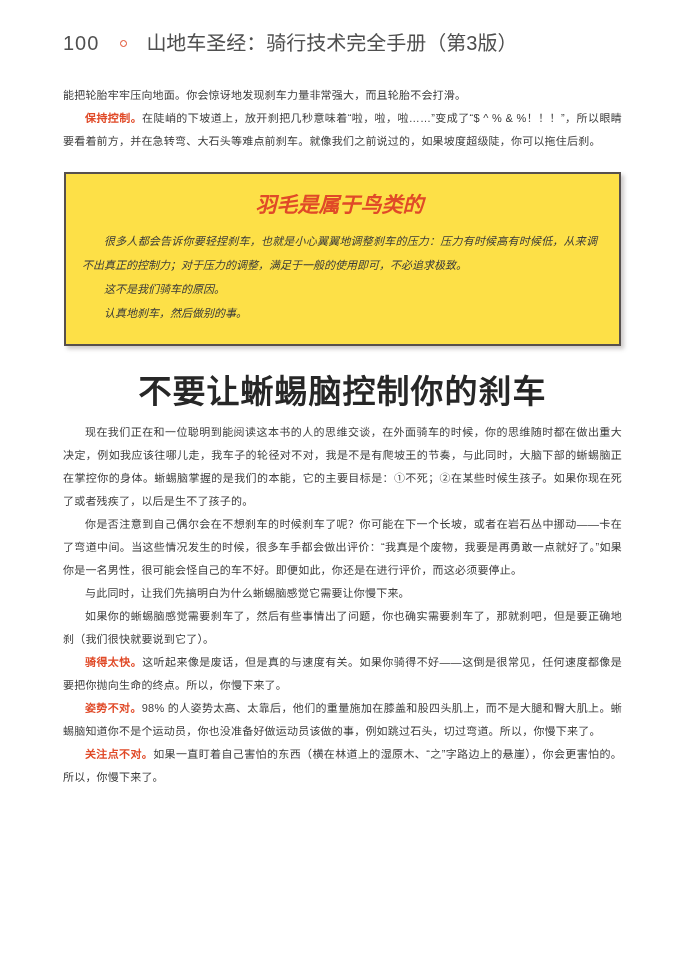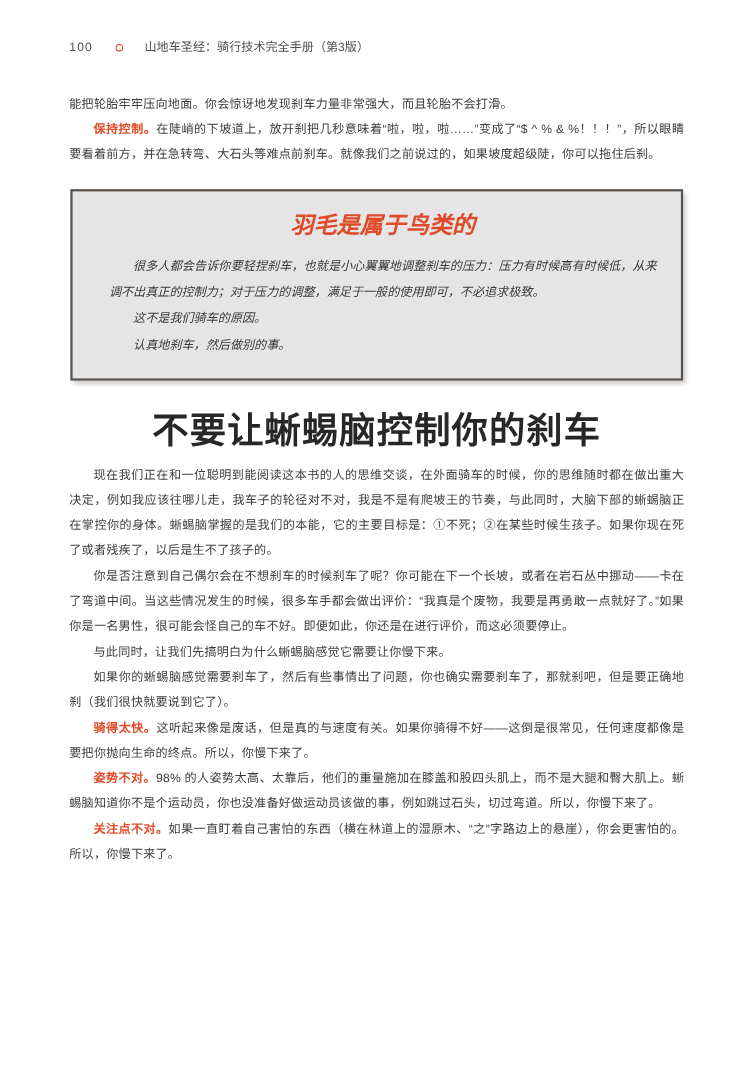--- a/index.html
+++ b/index.html
@@ -17,21 +17,21 @@
     padding:33px 64px 0 63px;
     font-family:"Liberation Sans", sans-serif;
     color:var(--text);
     overflow:hidden;
   }
   
   .running-head{
     display:flex;
     align-items:center;
     color:var(--muted);
-    font-size:11px;
+    font-size:20px;
     line-height:20px;
     margin-bottom:31px;
   }
   .running-head .pagenum{letter-spacing:1px;}
   .dot{
     width:7px;height:7px;
     border:1.5px solid var(--accent);
     border-radius:50%;
     display:inline-block;
     margin:0 19px 0 21px;
@@ -47,22 +47,22 @@
   .body-p.no-indent{text-indent:0;}
   .lead{
     color:var(--accent);
     font-weight:bold;
   }
   
   .callout{
     border:2.5px solid var(--box-border);
     box-shadow:3px 3px 4px rgba(90,80,75,0.30);
     margin:19px 1px 0 1px;
-    padding:17px 22px 18px 33px;
-    background:#e5e5e5;
+    padding:17px 22px 18px 16px;
+    background:#fde047;
   }
   .callout-title{
     text-align:center;
     color:var(--accent);
     font-family:"DejaVu Serif", serif;
     font-style:italic;
     font-weight:bold;
     font-size:21px;
     line-height:28px;
     margin-bottom:11px;

